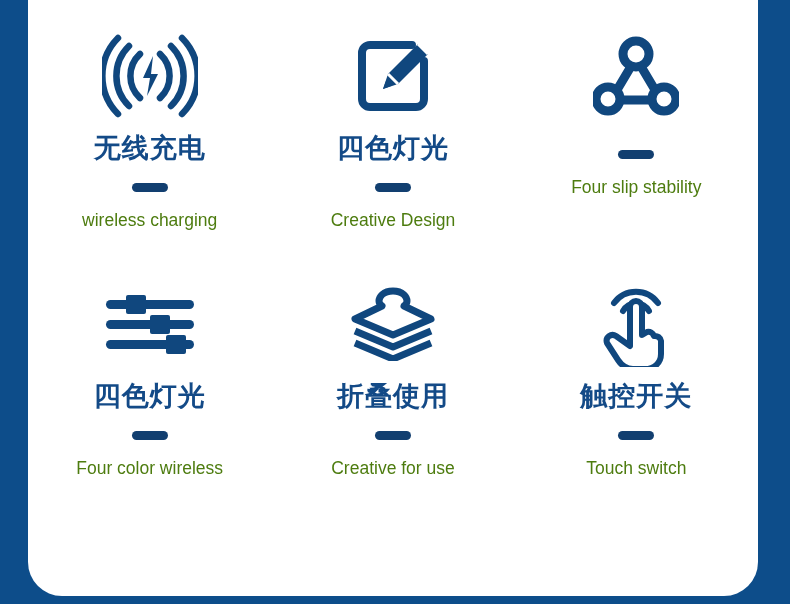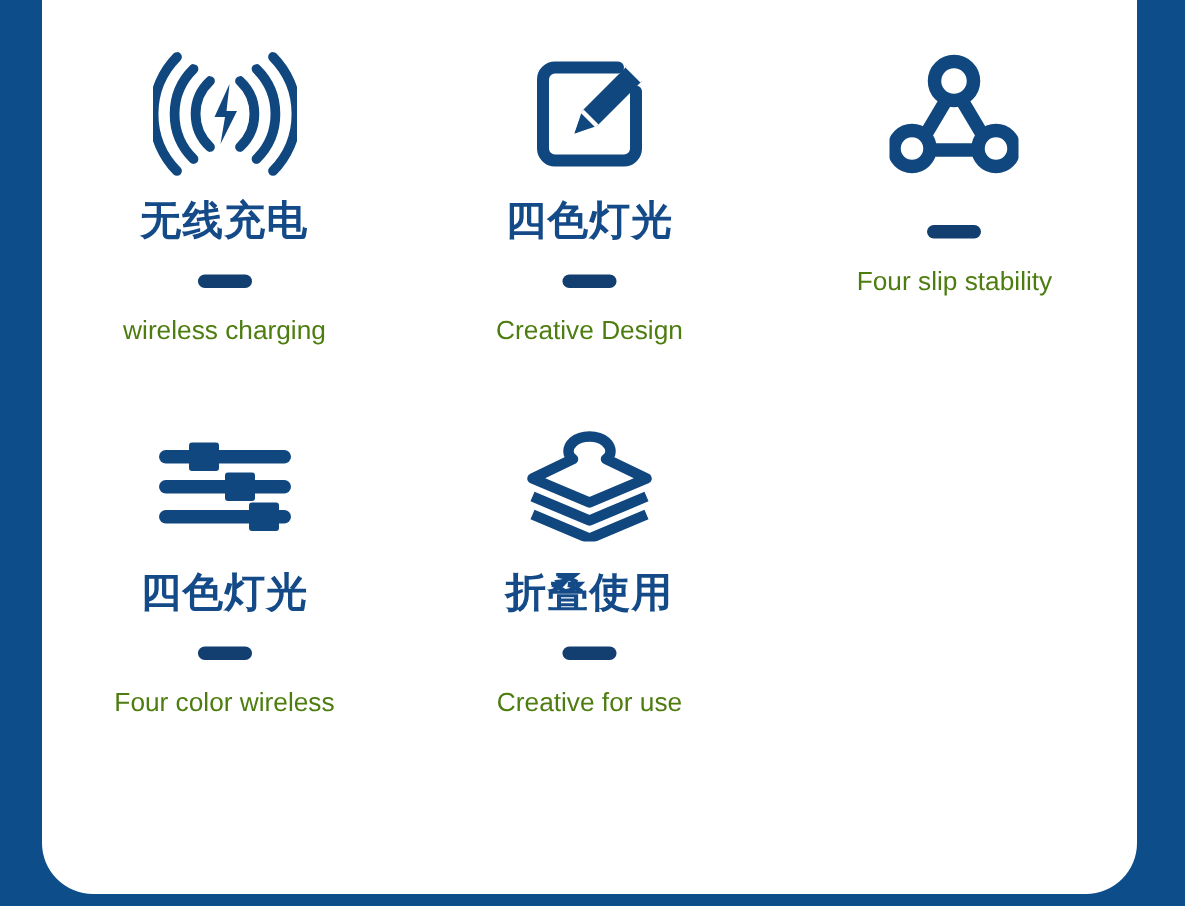--- a/index.html
+++ b/index.html
@@ -171,16 +171,32 @@
             <path d="M44 4 C34 4 30 10 30 14 C30 17 33 19 33 19 L6 32 L44 48 L82 32 L55 19 C55 19 58 17 58 14 C58 10 54 4 44 4 Z" fill="#ffffff" stroke="#10477e" stroke-width="7" stroke-linejoin="round"></path>
             <path d="M6 44 L44 60 L82 44" stroke="#10477e" stroke-width="7" stroke-linejoin="round" fill="none"></path>
             <path d="M6 56 L44 72 L82 56" stroke="#10477e" stroke-width="7" stroke-linejoin="round" fill="none"></path>
           </svg>
         </div>
         <div class="heading">折叠使用</div>
         <div class="divider"></div>
         <div class="subtitle">Creative for use</div>
       </div>
 
+      <div class="feature row2">
+        <div class="icon-wrap">
+          <svg width="80" height="86" viewBox="0 0 80 86" fill="none">
+            <g stroke="#10477e" stroke-width="6" fill="none" stroke-linecap="round">
+              <path d="M27 30 A 15 15 0 0 1 53 30"></path>
+              <path d="M18 22 A 27 27 0 0 1 62 22"></path>
+            </g>
+            <path d="M34 26 a6 6 0 0 1 12 0 v28 l5 -3 a6 6 0 0 1 7 4
+                     a6 6 0 0 1 7 5 v13 c0 9 -7 15 -16 15 h-12
+                     c-7 0 -11 -3 -15 -9 l-11 -17 a6 6 0 0 1 9 -7 l14 10 Z" fill="#ffffff" stroke="#10477e" stroke-width="6" stroke-linejoin="round"></path>
+          </svg>
+        </div>
+        <div class="heading">触控开关</div>
+        <div class="divider"></div>
+        <div class="subtitle">Touch switch</div>
+      </div>
 
     </div>
   </div>
 </div>
 
 </body></html>

